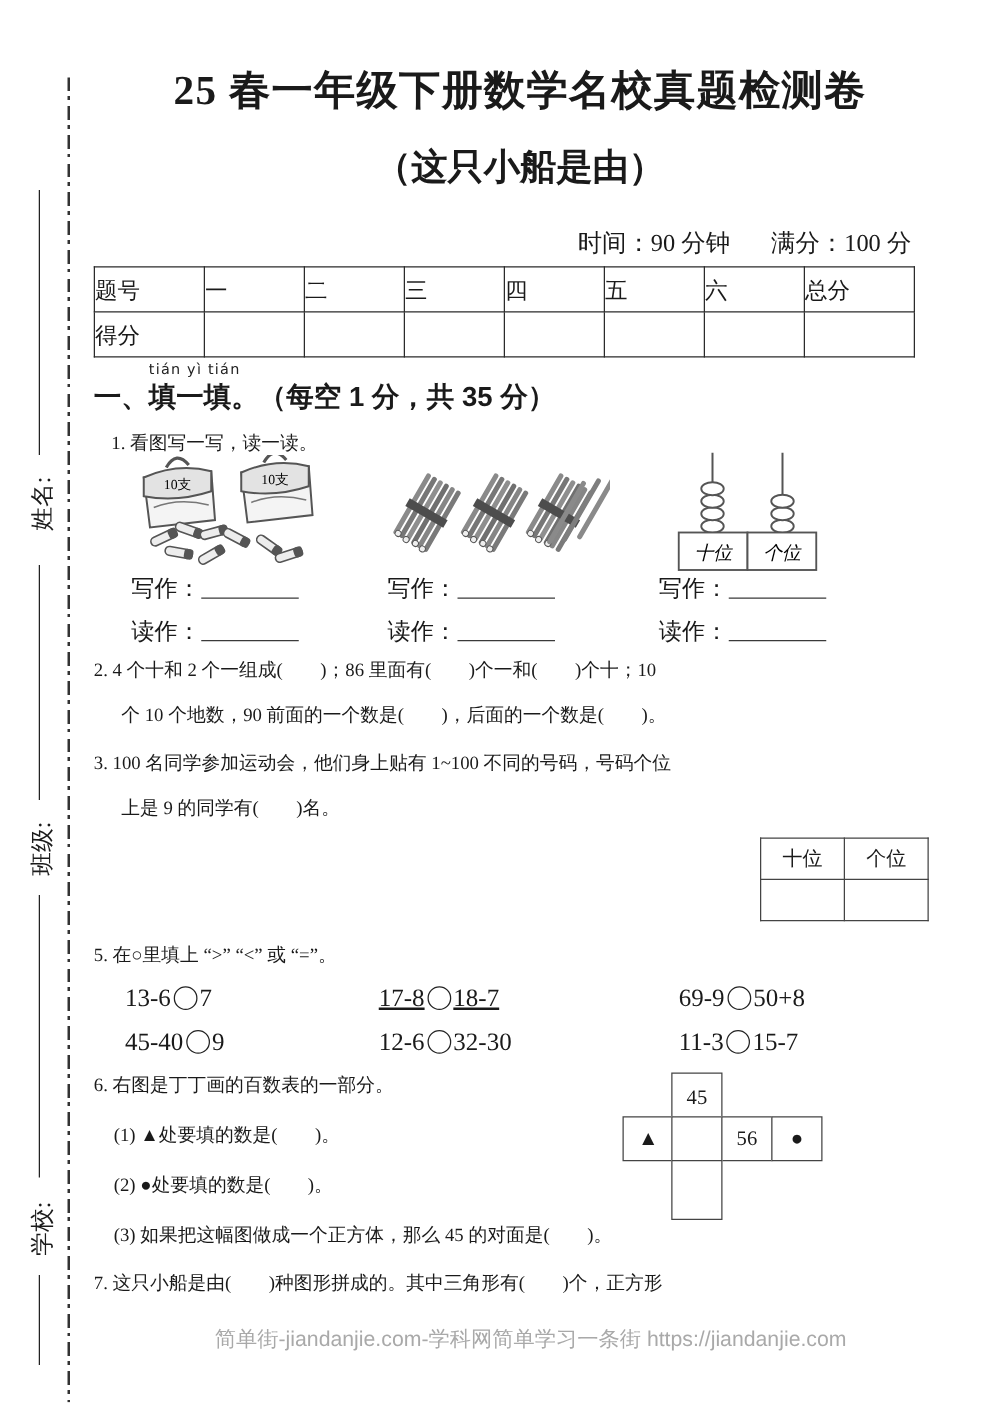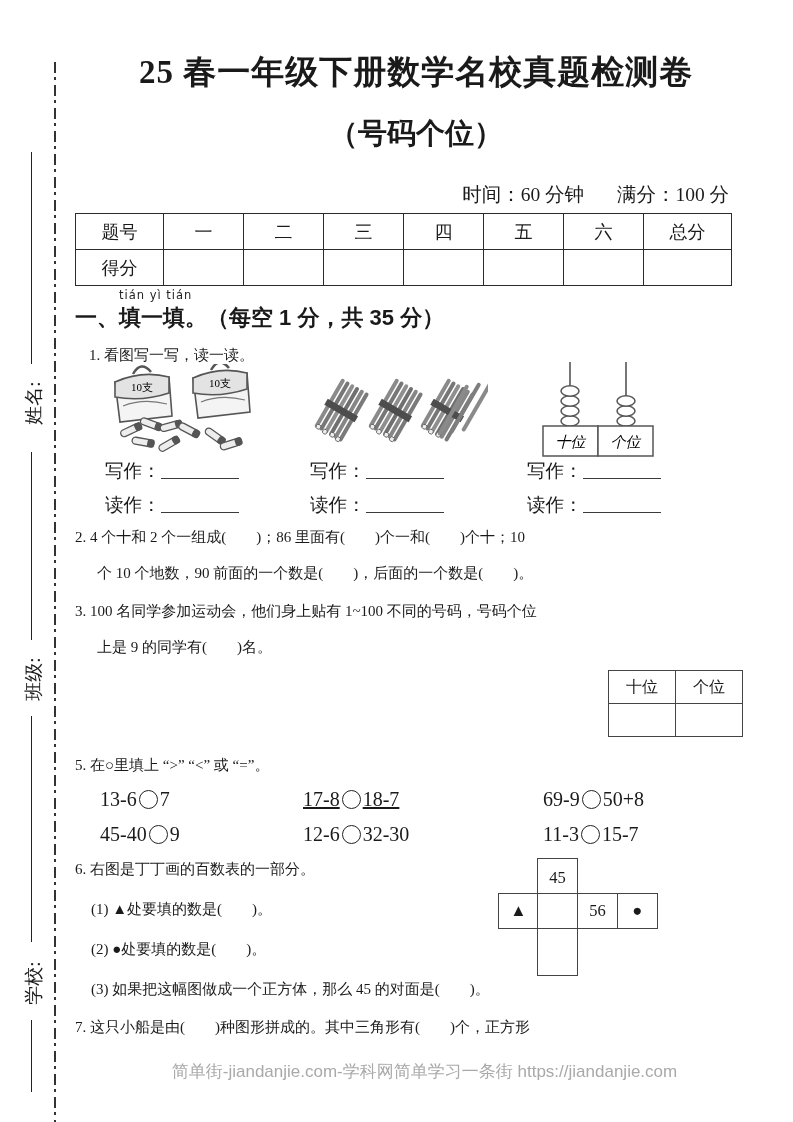--- a/index.html
+++ b/index.html
@@ -15,21 +15,21 @@
   
   .main{position:absolute;left:75px;top:0;width:682px;height:1122px;}
   .doc-title{position:absolute;top:50px;left:0;width:100%;text-align:center;
      font-size:33px;font-weight:700;letter-spacing:1px;white-space:nowrap;}
   .doc-subtitle{position:absolute;top:114px;left:0;width:100%;text-align:center;
      font-size:29px;font-weight:700;}
   .meta-line{position:absolute;top:181px;right:28px;font-size:19.5px;}
   .meta-line span{margin-left:28px;}
   .score-table{position:absolute;top:213px;left:0;width:656px;border-collapse:collapse;
      font-size:18px;table-layout:fixed;}
-  .score-table td{border:1.6px solid #2b2b2b;text-align:center;height:35px;padding:0;}
+  .score-table td{border:1.6px solid #2b2b2b;height:35px;padding:0;}
   .sec-heading{position:absolute;top:303px;left:0;font-size:22px;font-weight:700;
      font-family:"Liberation Sans","DejaVu Sans",sans-serif;white-space:nowrap;}
   .pinyin{position:absolute;top:-15px;left:44px;font-size:11.5px;font-weight:400;
      font-family:"DejaVu Sans",sans-serif;letter-spacing:1px;color:#222;}
   .qline{position:absolute;font-size:15px;white-space:nowrap;line-height:26px;}
   .blank{display:inline-block;width:78px;height:17px;border-bottom:1.6px solid #3a3a3a;vertical-align:-2px;}
   .blank-wide{width:112px;}
   .wr-col{position:absolute;width:190px;font-size:18.5px;}
   .wr-row{margin-bottom:9px;white-space:nowrap;}
   .cmp{position:absolute;font-size:20px;white-space:nowrap;}
@@ -57,23 +57,23 @@
   <div class="side-label" style="top:392px;">姓名:</div>
   <div class="side-seg" style="top:452px;height:188px;"></div>
   <div class="side-label" style="top:668px;">班级:</div>
   <div class="side-seg" style="top:716px;height:226px;"></div>
   <div class="side-label" style="top:972px;">学校:</div>
   <div class="side-seg" style="top:1020px;height:72px;"></div>
 
   <div class="main">
 
     <div class="doc-title">25 春一年级下册数学名校真题检测卷</div>
-    <div class="doc-subtitle">（号码个位）</div>
+    <div class="doc-subtitle">（这只小船是由）</div>
     <div class="meta-line">
-      <span>时间：60 分钟</span>
+      <span>时间：90 分钟</span>
       <span>满分：100 分</span>
     </div>
 
     <table class="score-table">
       <colgroup>
         <col style="width:88px">
           <col style="width:80px">
           <col style="width:80px">
           <col style="width:80px">
         <col style="width:80px">

